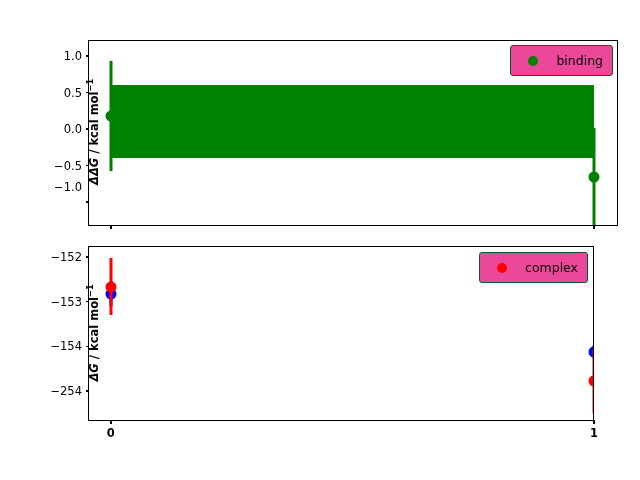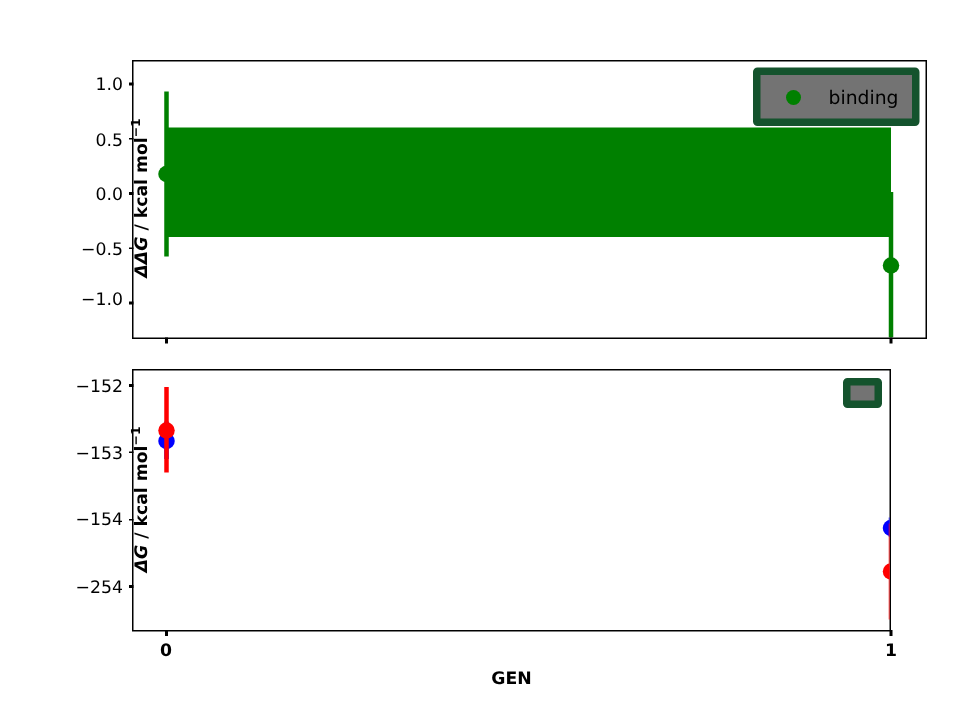--- a/index.html
+++ b/index.html
@@ -142,22 +142,22 @@
     border-radius: 50%;
     transform: translate(-50%, -50%);
   }
   .band {
     position: absolute;
   }
   
   .legend {
     position: absolute;
     box-sizing: border-box;
-    background: #737373;
-    border: 5px solid #14532d;
+    background: #ec4899;
+    border: 1px solid #14532d;
     border-radius: 3px;
     padding: 5px 9px 5px 7px;
   }
   #legend-top {
     right: 4px;
     top: 4px;
   }
   #legend-bottom {
     right: 5px;
     top: 5px;
@@ -212,21 +212,21 @@
     <div id="top-ticks">
         <div class="ytick-mark" style="top: 14.1896px;"></div>
         <div class="ytick-label" style="top: 14.9896px;">1.0</div>
         <div class="ytick-mark" style="top: 50.7496px;"></div>
         <div class="ytick-label" style="top: 51.5496px;">0.5</div>
         <div class="ytick-mark" style="top: 87.3096px;"></div>
         <div class="ytick-label" style="top: 88.1096px;">0.0</div>
         <div class="ytick-mark" style="top: 123.87px;"></div>
         <div class="ytick-label" style="top: 124.67px;">−0.5</div>
         <div class="ytick-mark" style="top: 160.43px;"></div>
-        <div class="ytick-label" style="top: 158px;">−1.0</div>
+        <div class="ytick-label" style="top: 146px;">−1.0</div>
       </div>
 
     <div class="ylabel" id="ylabel-top">
       <span class="ital">ΔΔG</span><span> / kcal mol</span><sup>−1</sup>
     </div>
 
     <div class="legend" id="legend-top">
       <div class="legend-row">
         <span class="legend-handle">
           <span class="legend-dot" style="background:#008000"></span>
@@ -265,18 +265,23 @@
         <div class="xtick-mark" style="left: 20.9486px;"></div>
         <div class="xtick-label" style="left: 21.7486px;">0</div>
         <div class="xtick-mark" style="left: 504.251px;"></div>
         <div class="xtick-label" style="left: 505.051px;">1</div>
       </div>
 
     <div class="ylabel" id="ylabel-bottom">
       <span class="ital">ΔG</span><span> / kcal mol</span><sup>−1</sup>
     </div>
 
-    <div class="xlabel">GEN</div>
 
     <div class="legend" id="legend-bottom">
+      <div class="legend-row">
+        <span class="legend-handle">
+          <span class="legend-dot" style="background:#ff0000"></span>
+        </span>
+        <span class="legend-text">complex</span>
+      </div>
     </div>
   </div>
 </div>
 
 </body></html>

